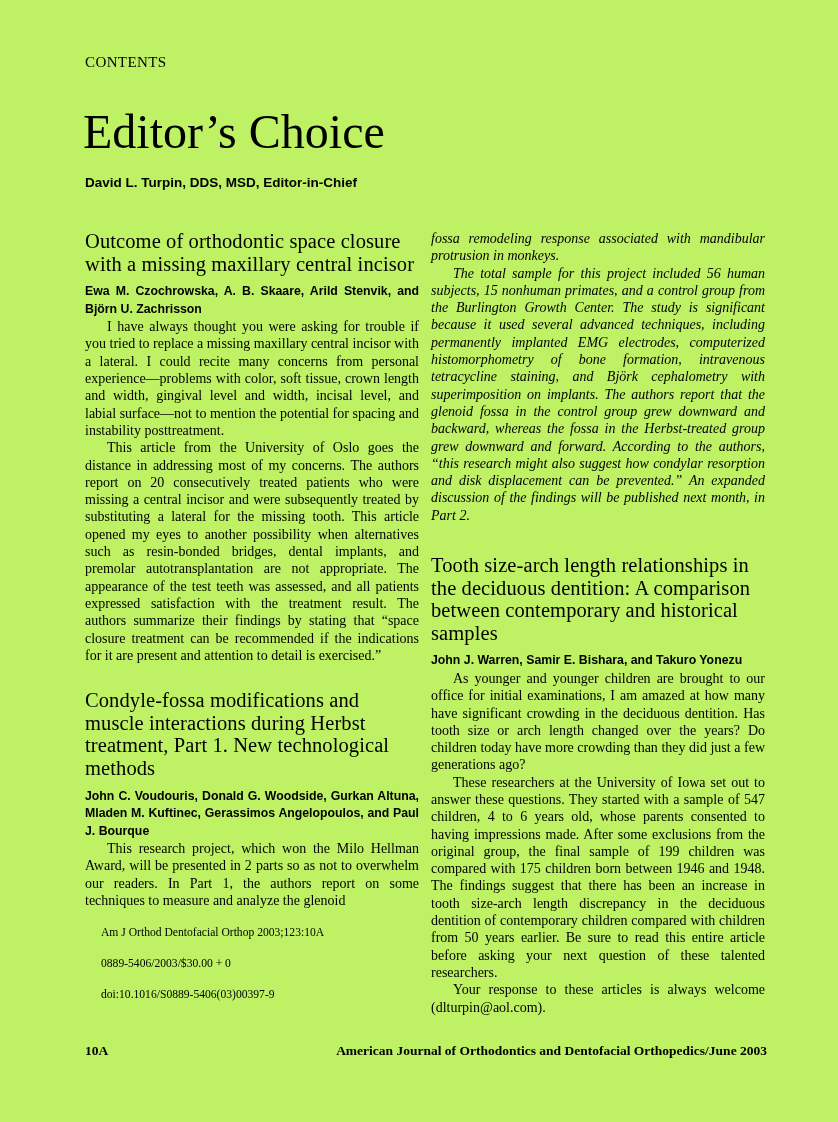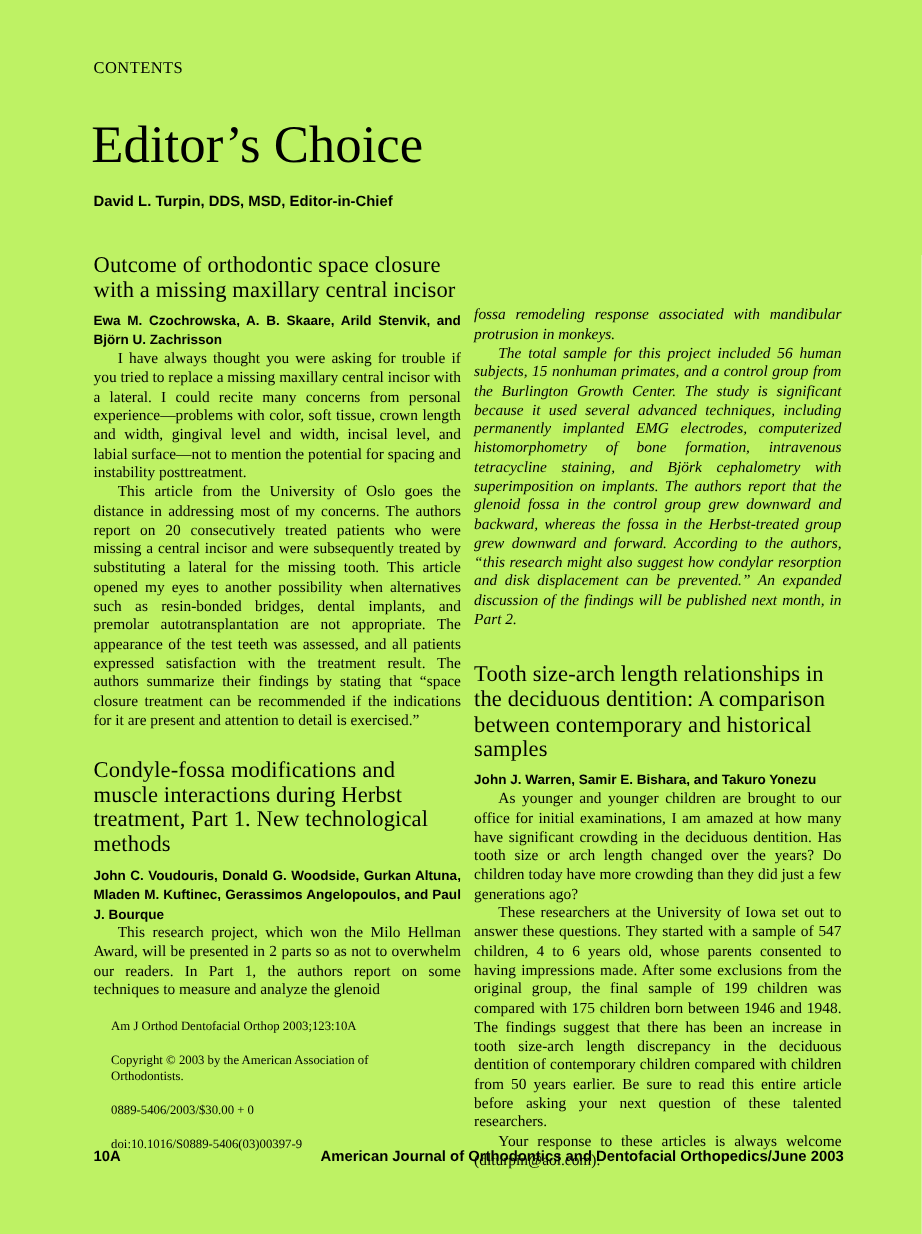--- a/index.html
+++ b/index.html
@@ -20,21 +20,21 @@
     font-size:48px; font-weight:400; line-height:40px;
     margin:0;
   }
   .byline {
     position:absolute; left:85px; top:175px;
     font-family:"Liberation Sans", sans-serif;
     font-weight:bold; font-size:13.5px;
   }
   .columns {
     position:absolute; left:85px; top:230px; width:682px;
-    display:flex; gap:12px;align-items:flex-end;
+    display:flex; gap:12px;
   }
   .col { width:334px; }
   .article-title {
     font-size:20.5px; line-height:22.6px; font-weight:400;
     margin:0; letter-spacing:0.1px;
   }
   .article-title.spaced { margin-top:25px; }
   .authors {
     font-family:"Liberation Sans", sans-serif;
     font-weight:bold; font-size:12.3px; line-height:17.5px;
@@ -46,21 +46,21 @@
     text-align:justify; text-indent:22px; margin:0;
   }
   .body-text p.no-indent { text-indent:0; }
   .footnote {
     margin-top:14px; font-size:11.6px; line-height:15px;
   }
   .footnote div { margin:16px; }
   .page-footer {
     position:absolute; left:85px; top:1043px; width:682px;
     display:flex; justify-content:space-between; align-items:baseline;
-    font-family:Liberation Sans, sans-serif;
+    font-family:Liberation Serif, serif;
     font-weight:bold; font-size:13.5px;gap:16px;
   }
 </style>
 </head>
 <body>
 
 <div class="page">
 
   <div class="kicker">CONTENTS</div>
 
@@ -80,21 +80,20 @@
       </div>
 
       <h2 class="article-title spaced">Condyle-fossa modifications and muscle interactions during Herbst treatment, Part 1. New technological methods</h2>
       <div class="authors">John C. Voudouris, Donald G. Woodside, Gurkan Altuna, Mladen M. Kuftinec, Gerassimos Angelopoulos, and Paul J. Bourque</div>
       <div class="body-text">
         <p>This research project, which won the Milo Hellman Award, will be presented in 2 parts so as not to overwhelm our readers. In Part 1, the authors report on some techniques to measure and analyze the glenoid</p>
       </div>
 
       <div class="footnote">
         <div>Am J Orthod Dentofacial Orthop 2003;123:10A</div>
-        <div>Copyright © 2003 by the American Association of Orthodontists.</div>
         <div>0889-5406/2003/$30.00 + 0</div>
         <div>doi:10.1016/S0889-5406(03)00397-9</div>
       </div>
 
     </div>
 
     <div class="col">
 
       <div class="body-text" style="margin-top:0;font-style:italic;">
         <p class="no-indent">fossa remodeling response associated with mandibular protrusion in monkeys.</p>

